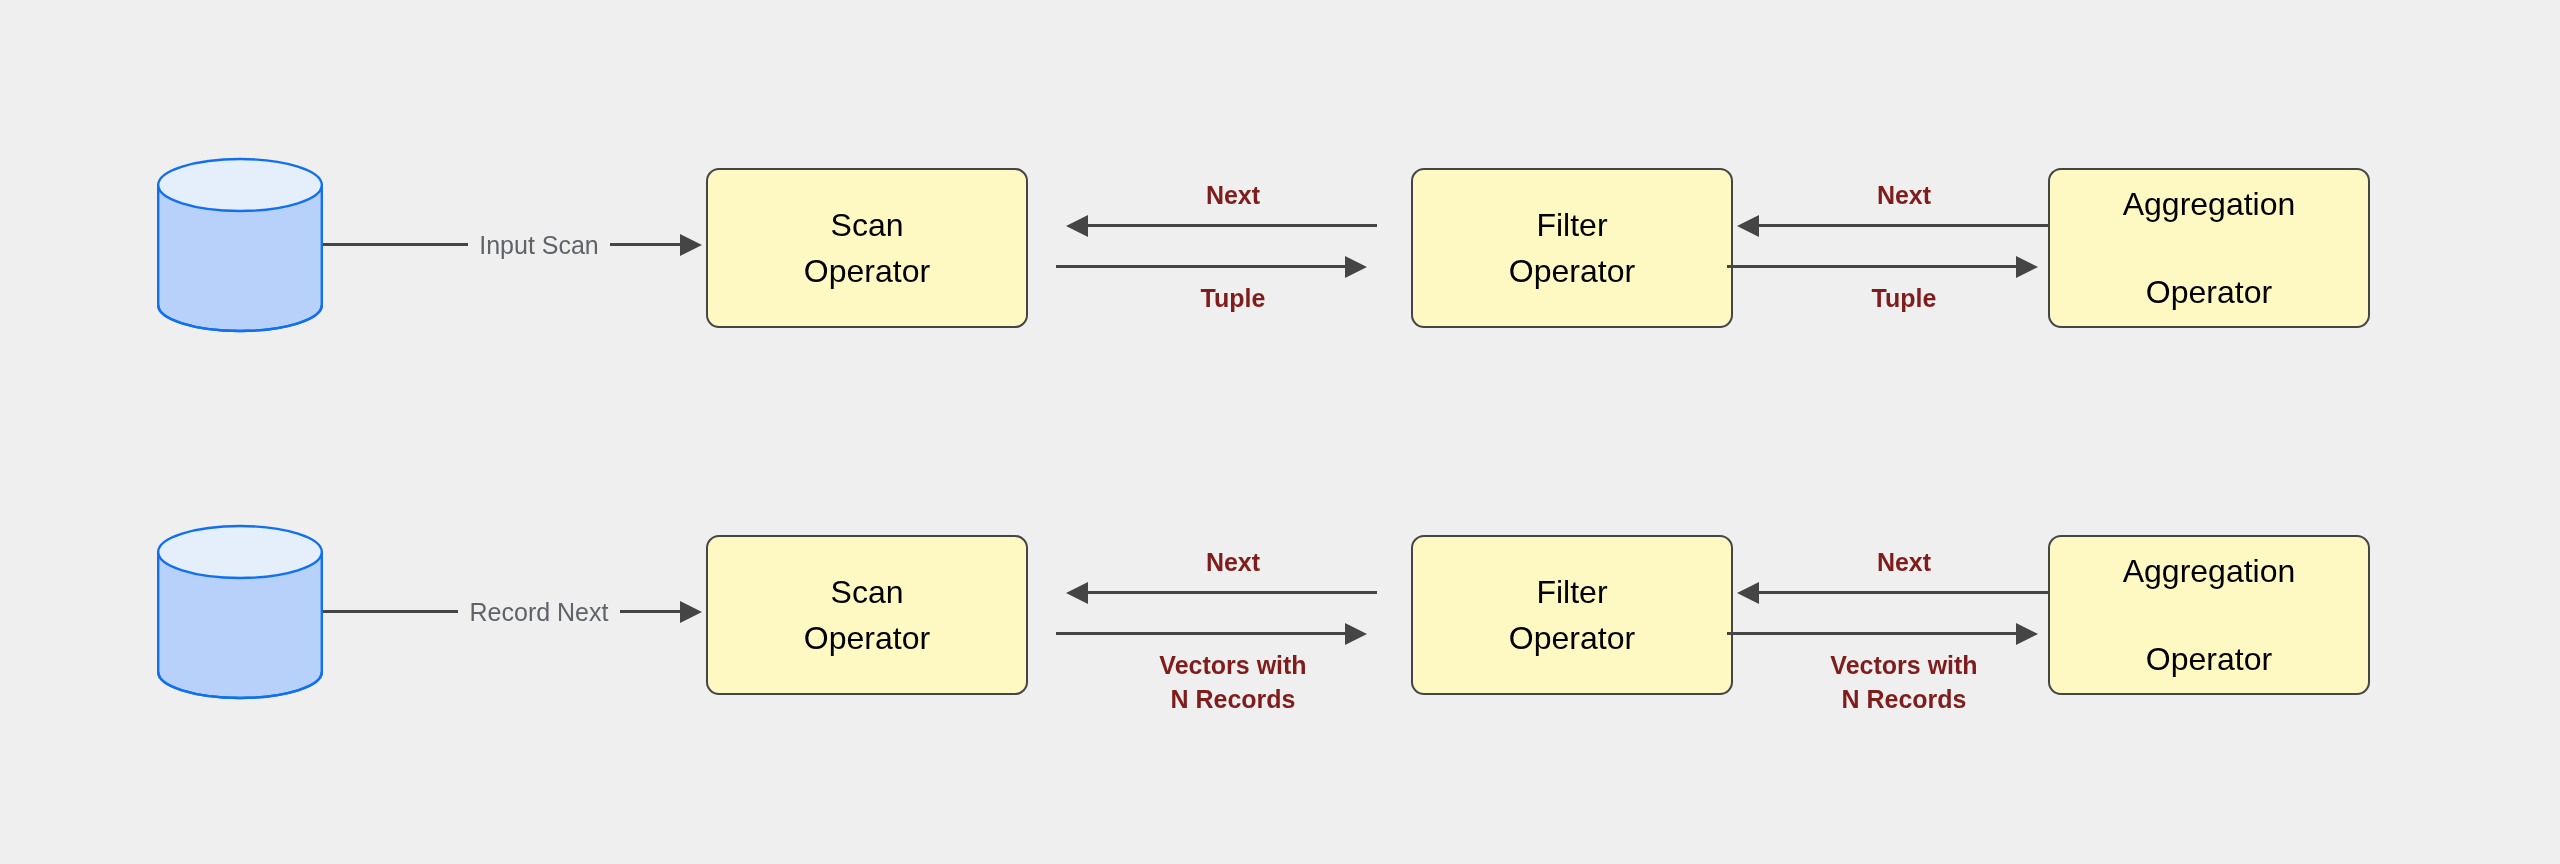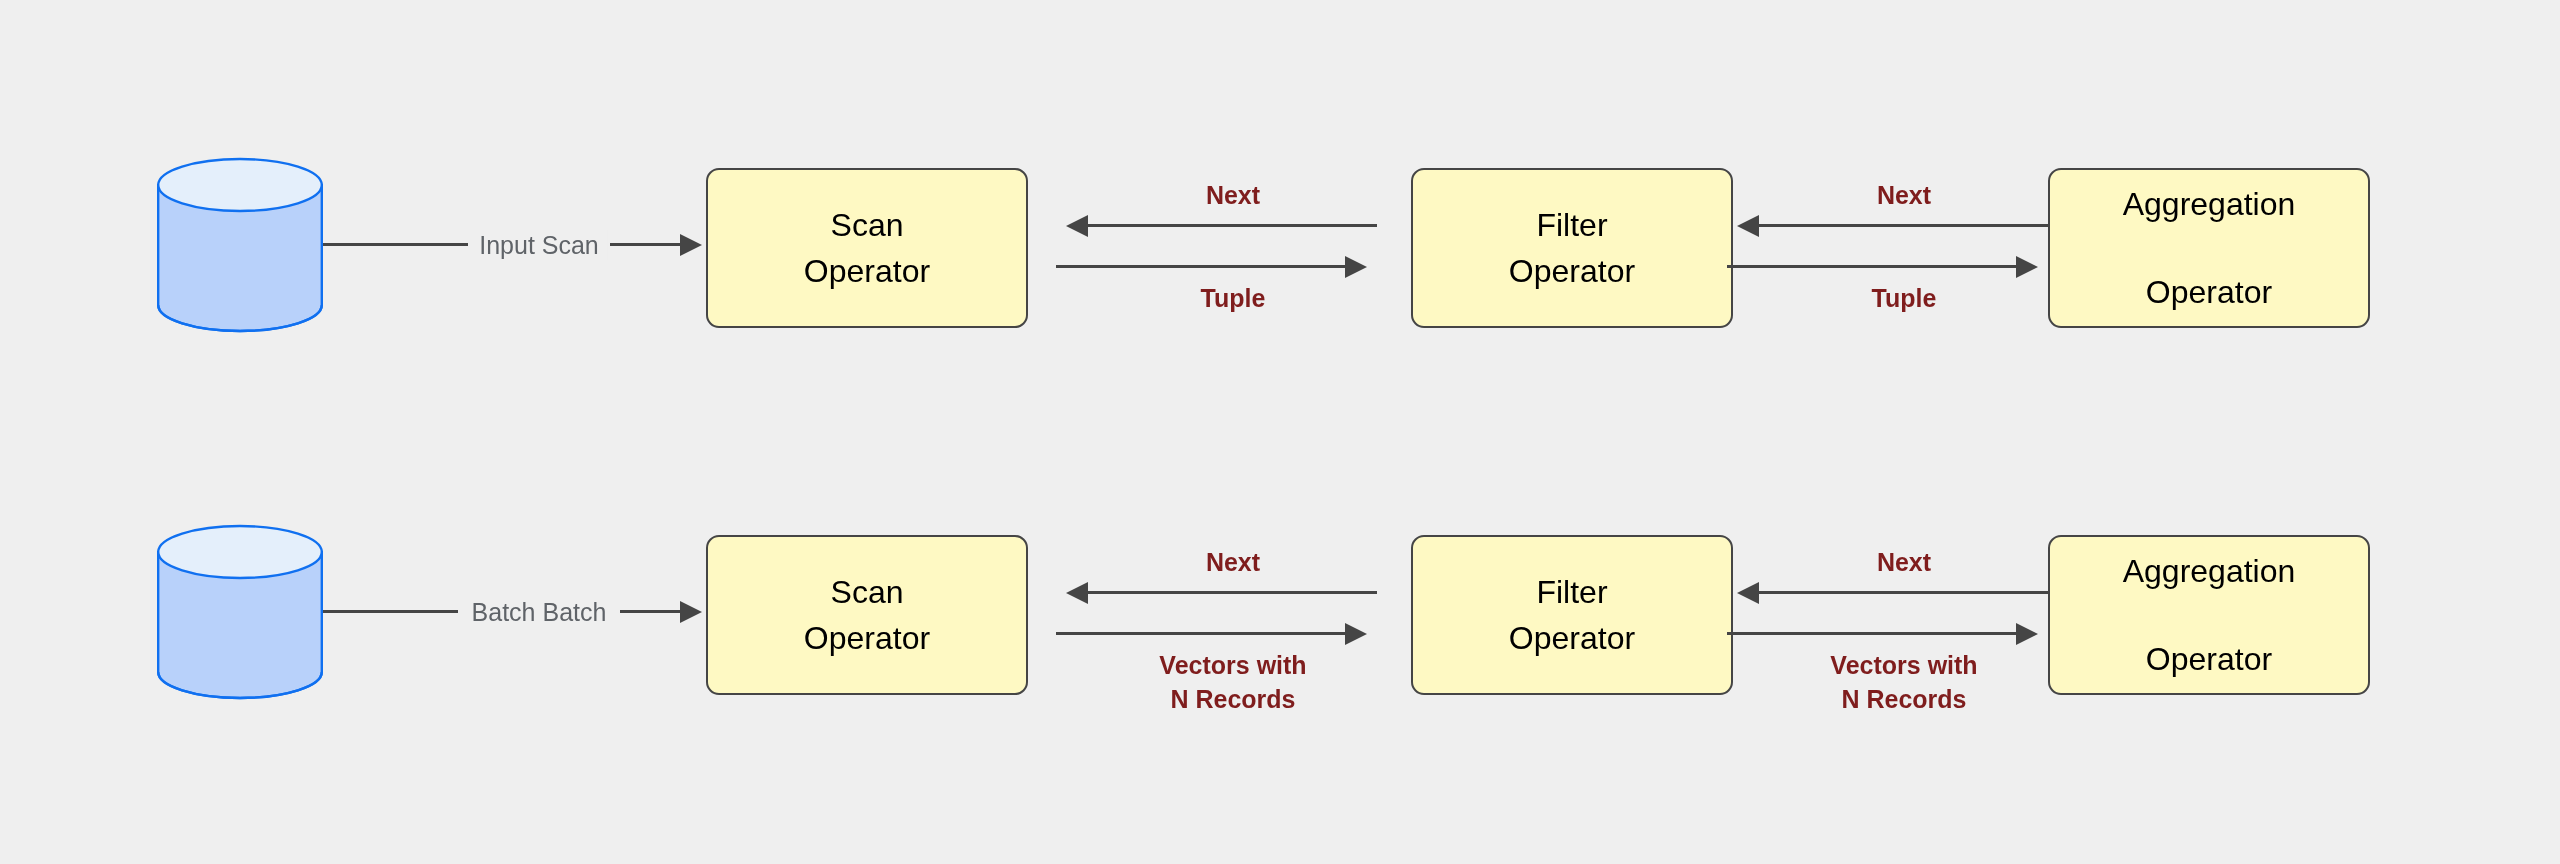--- a/index.html
+++ b/index.html
@@ -145,21 +145,21 @@
       <svg viewBox="0 0 166 174" xmlns="http://www.w3.org/2000/svg">
         <path d="M1.2 27 L1.2 147 A81.8 26 0 0 0 164.8 147 L164.8 27 Z" fill="#b8d1fa" stroke="#1070f0" stroke-width="2.4"></path>
         <ellipse cx="83" cy="27" rx="81.8" ry="26" fill="#e4effb" stroke="#1070f0" stroke-width="2.4"></ellipse>
         <path d="M1.2 147 A81.8 26 0 0 0 164.8 147" fill="none" stroke="#1070f0" stroke-width="2.4"></path>
       </svg>
     </div>
 
     <div class="hline" style="left:323px;top:93px;width:135px;"></div>
     <div class="hline" style="left:620px;top:93px;width:64px;"></div>
     <div class="arrow-r" style="left:680px;top:84px;"></div>
-    <div class="srclabel" style="left:539px;top:95px;">Batch Batch</div>
+    <div class="srclabel" style="left:539px;top:95px;">Record Next</div>
 
     <div class="opbox box-scan">
       <span class="l1">Scan</span>
       <span class="l2">Operator</span>
     </div>
 
     <div class="hline" style="left:1088px;top:74px;width:289px;"></div>
     <div class="arrow-l" style="left:1066px;top:65px;"></div>
     <div class="elabel" style="left:1233px;top:29px;">Next</div>
 

